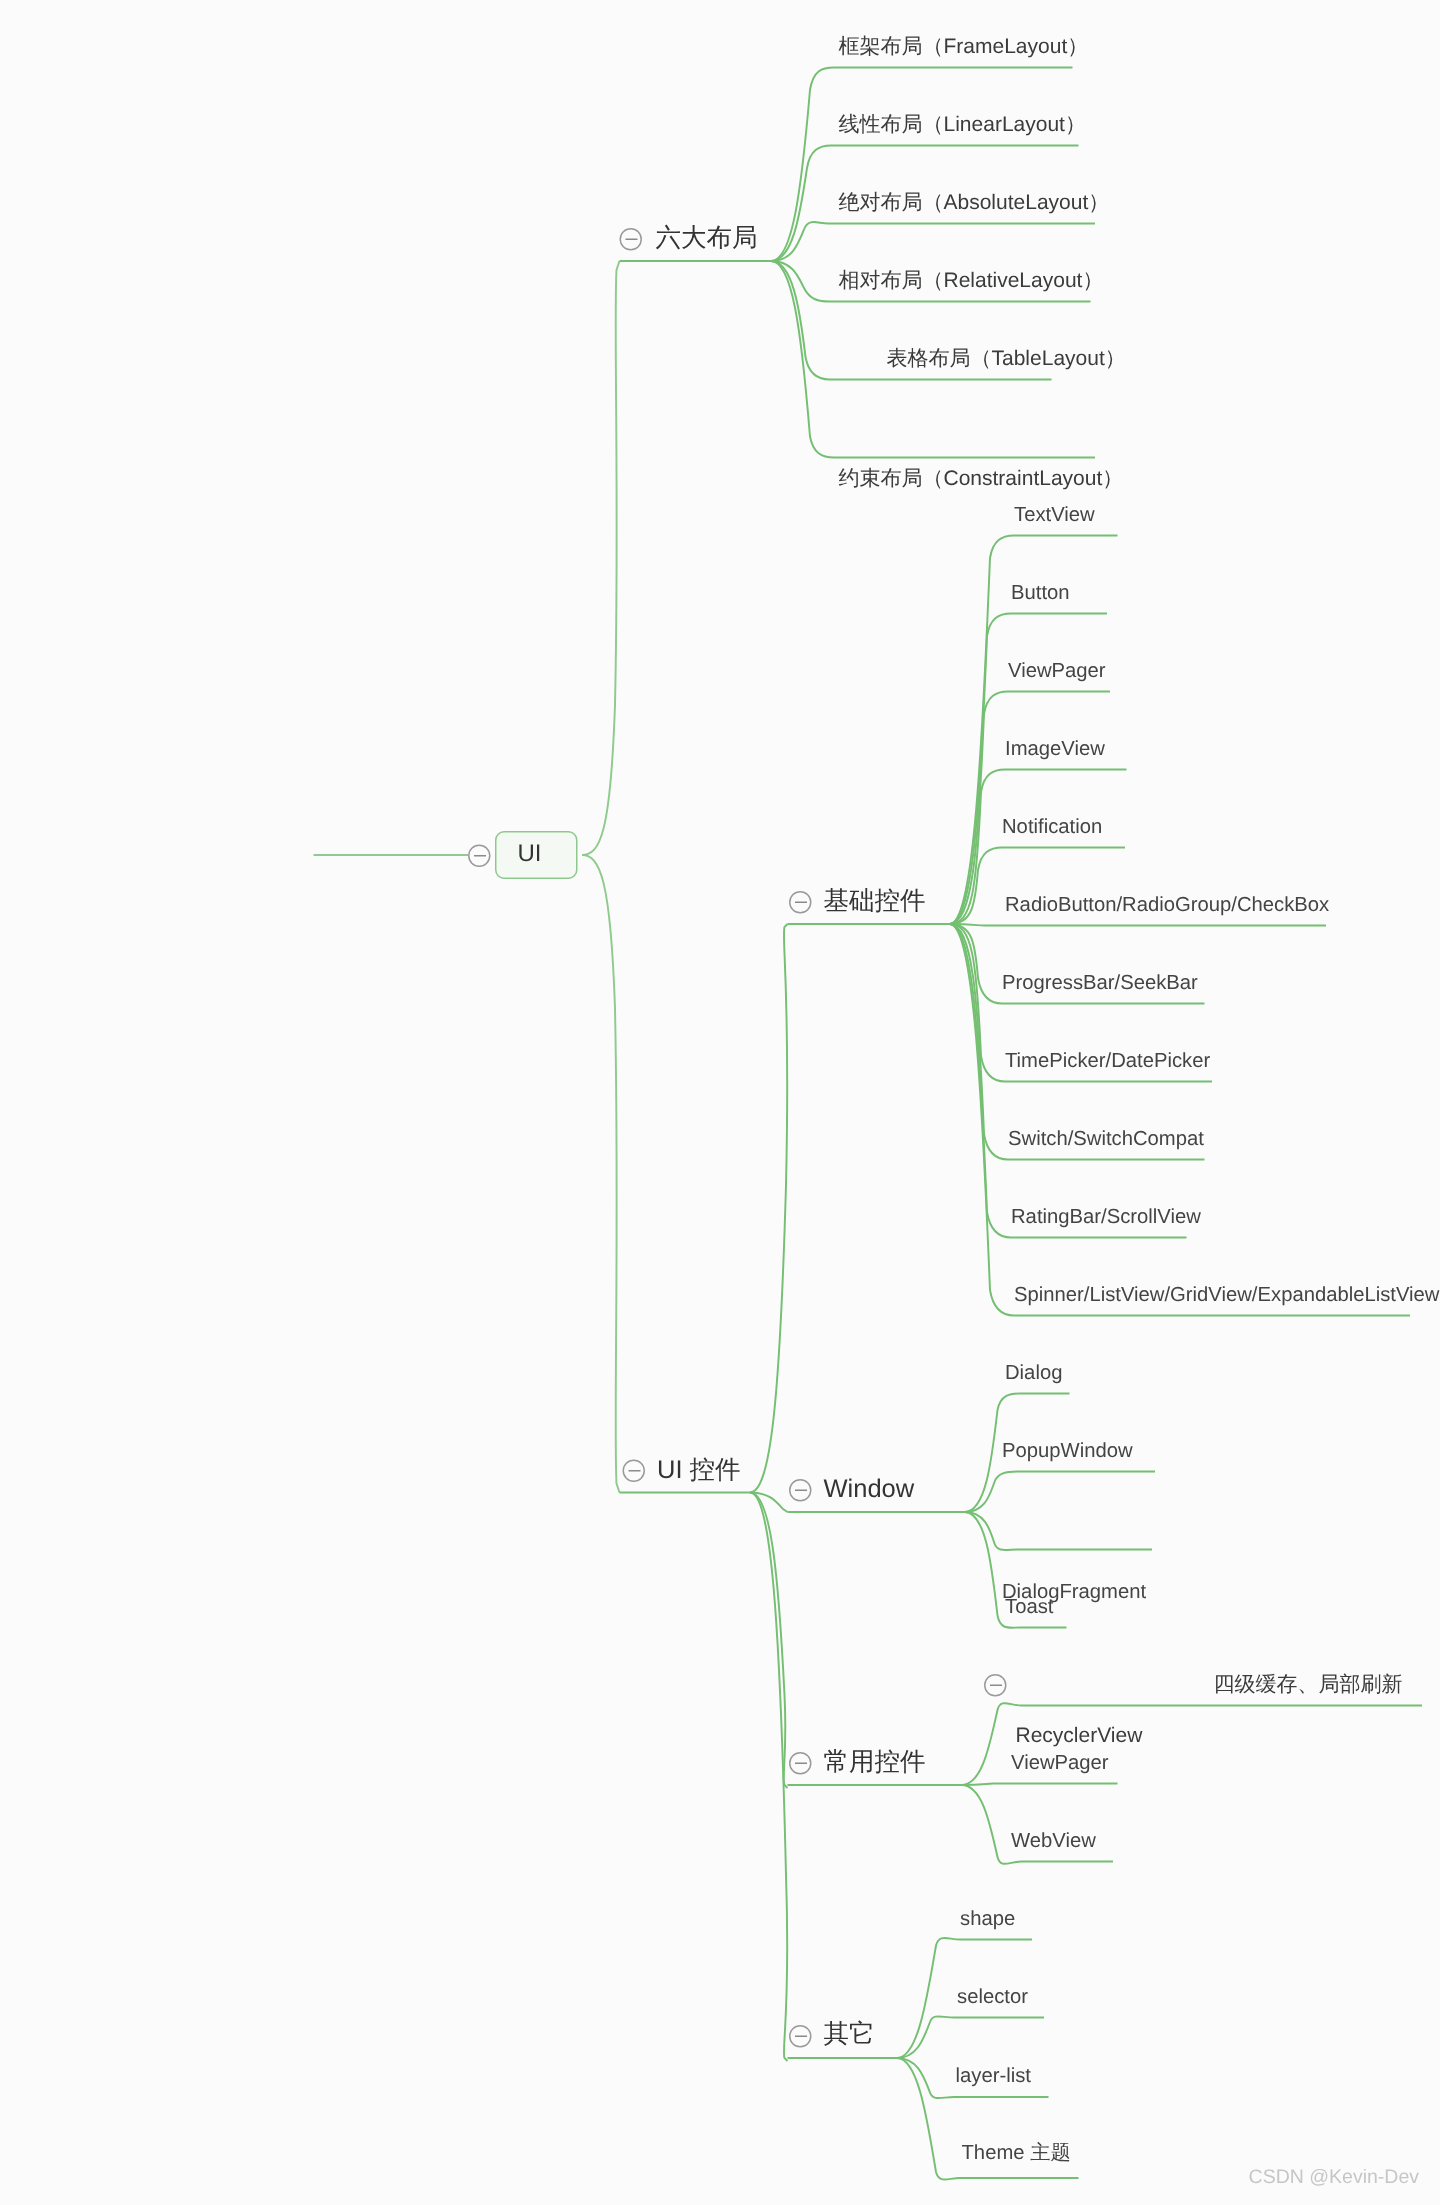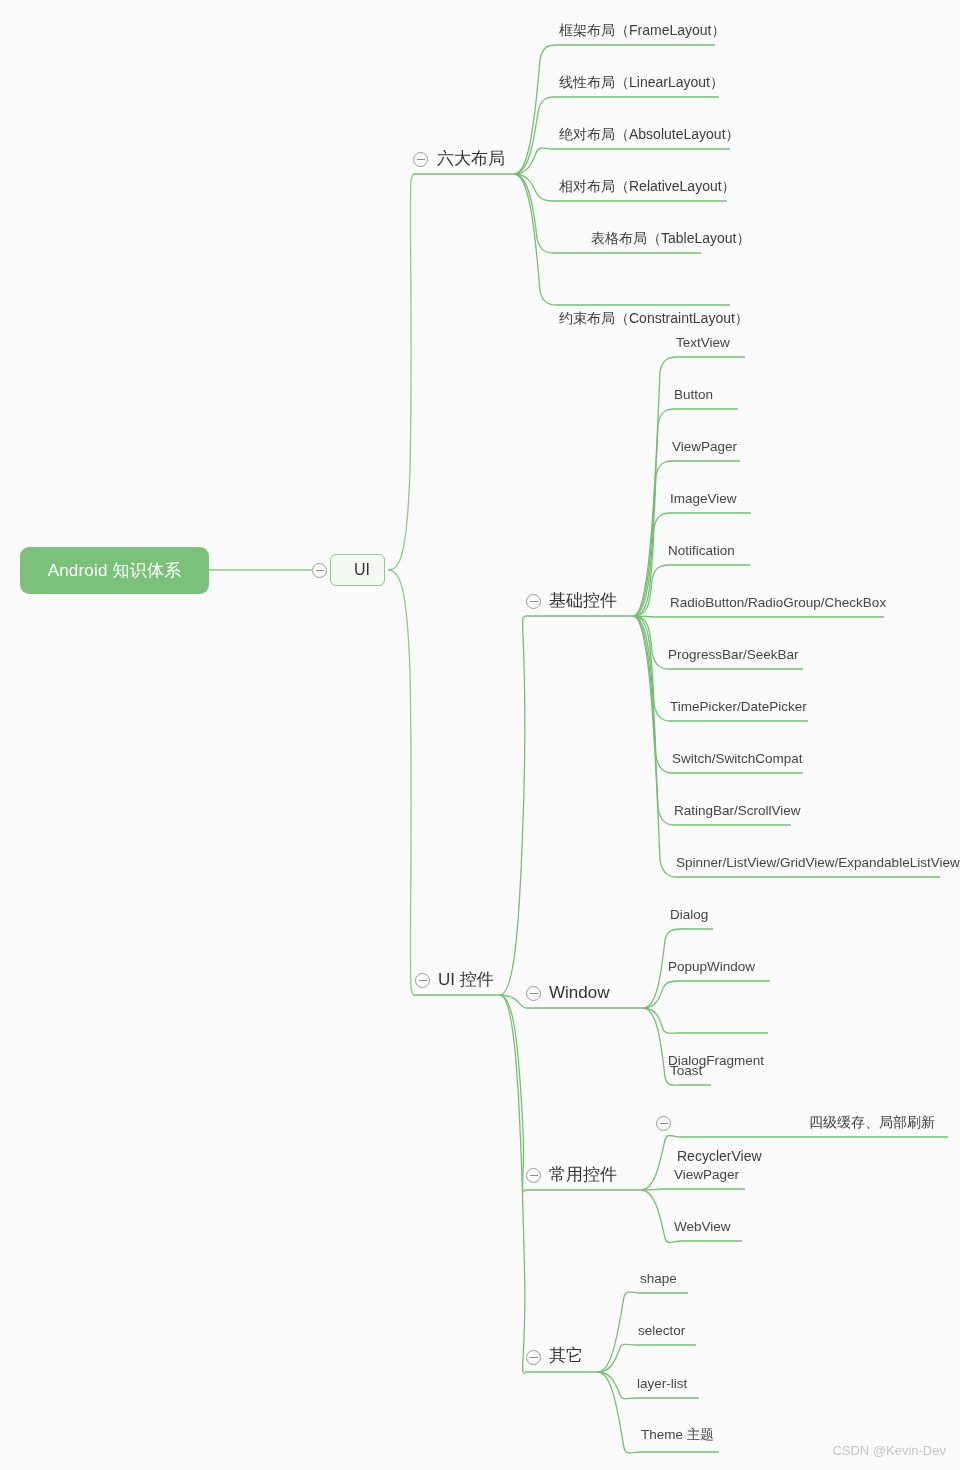--- a/index.html
+++ b/index.html
@@ -57,21 +57,21 @@
     left: 330px;
     top: 554px;
     height: 32px;
     min-width: 55px;
     padding: 0 14px;
     border: 1px solid #8dc88c;
     border-radius: 6px;
     background: #f4faf3;
     display: flex;
     align-items: center;
-    justify-content: flex-end;
+    justify-content: flex-start;
     box-sizing: border-box;
   }
   .boxed-node .node-label {
     font-size: 16px;
     color: #333333;
     white-space: nowrap;
   }
 
   
   .collapse-toggle {
@@ -183,23 +183,20 @@
       <path d="M641,1190 C655,1190 660,1216 665,1238 C667,1246 673,1241 681,1241 L742,1241"></path>
 
       <path d="M525,1372 L598,1372" stroke="#74bf72"></path>
       <path d="M598,1372 C612,1372 618,1332 624,1297 C626,1289 632,1293 640,1293 L688,1293"></path>
       <path d="M598,1372 C612,1372 616,1358 620,1348 C622,1342 628,1345 636,1345 L696,1345"></path>
       <path d="M598,1372 C612,1372 616,1385 620,1395 C622,1401 628,1398 636,1398 L699,1398"></path>
       <path d="M598,1372 C612,1372 618,1412 624,1448 C626,1456 632,1452 640,1452 L719,1452"></path>
     </g>
   </svg>
 
-  <div class="root-node">
-    <span class="root-label">Android 知识体系</span>
-  </div>
 
   <div class="collapse-toggle" style="left:312px; top:563px;"></div>
   <div class="boxed-node">
     <span class="node-label">UI</span>
   </div>
 
   <div class="collapse-toggle" style="left:413px; top:152px;"></div>
   <div class="map-node branch" style="left:437px; top:150px;">六大布局</div>
 
   <div class="map-node leaf-cjk" style="left:559px; top:23px;">框架布局（FrameLayout）</div>

